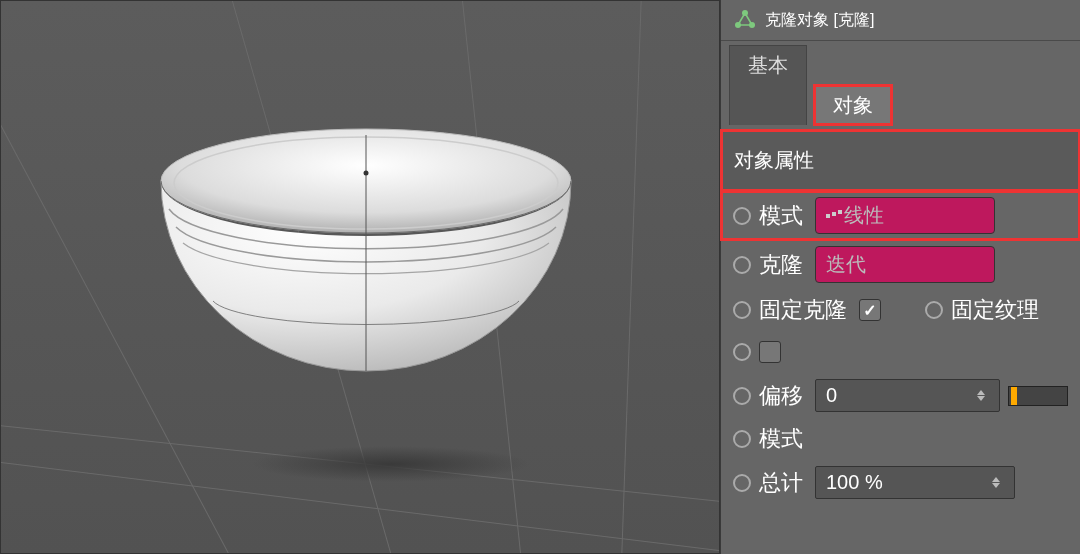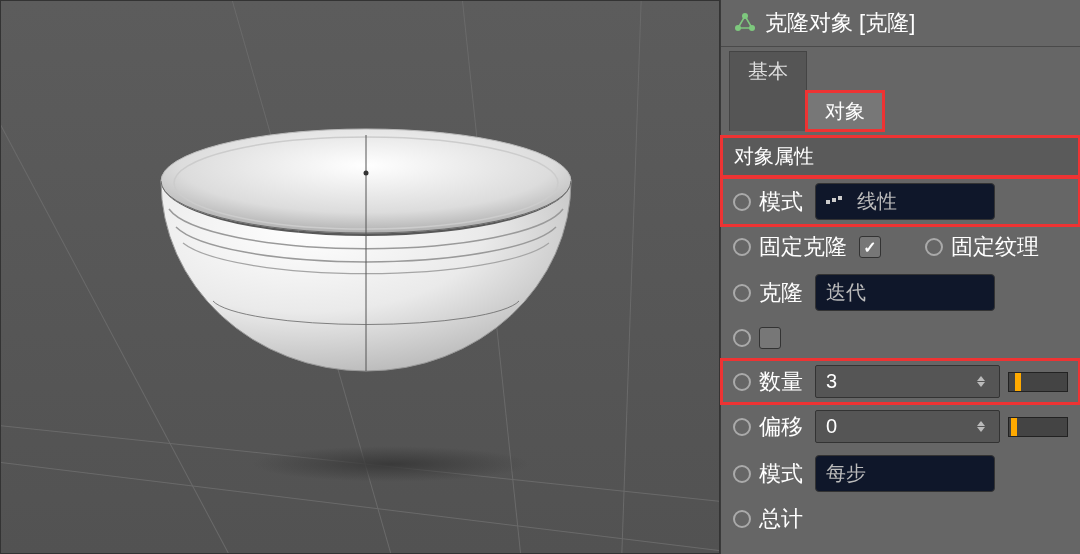--- a/index.html
+++ b/index.html
@@ -9,33 +9,33 @@
     .grid { position:absolute; inset:0; }
     .grid-line { position:absolute; background:#6a6a6a; }
     .h1 { height:1px; width:200%; left:-50%; }
     .v1 { width:1px; height:200%; top:-50%; }
     .bowl-shadow { position:absolute; left:250px; top:445px; width:280px; height:36px; background:radial-gradient(ellipse,#3a3a3a 0%,transparent 70%); border-radius:50%; }
     .bowl { position:absolute; left:130px; top:120px; width:470px; height:330px; }
     .bowl svg { width:100%; height:100%; }
     .panel { width:360px; background:#666; color:#fff; font-size:20px; border-left:1px solid #3a3a3a; }
     .panel-header { display:flex; align-items:center; padding:8px 12px; gap:8px; border-bottom:1px solid #4a4a4a; }
     .panel-header .icon { width:24px; height:24px; display:flex; align-items:center; justify-content:center; }
-    .panel-header .title { font-size:22px; color:#fff; }
-    .tabs { display:flex; padding:4px 8px; border-bottom:1px solid #4a4a4a; }
+    .panel-header .title { font-size:16px; color:#fff; }
+    .tabs { display:flex; padding:4px 8px; border-bottom:1px solid #4a4a4a;gap:8px; }
     .tab { padding:6px 18px; background:#555; border:1px solid #444; border-bottom:none; margin-right:-1px; cursor:pointer; color:#ddd; font-size:20px;}
     .tab.active { background:#777; color:#fff; }
     .hl-tab { outline:3px solid #e33; outline-offset:-2px;margin-top:40px; }
-    .section-title { background:#5a5a5a; padding:6px 12px; font-size:20px; border:1px solid #444; }
+    .section-title { background:#5a5a5a; padding:16px 12px; font-size:20px; border:1px solid #444; }
     .hl-sec { outline:3px solid #e33; outline-offset:-2px; }
     .row { display:flex; align-items:center; padding:6px 12px; gap:8px; min-height:42px;}
     .row.hl { outline:3px solid #e33; outline-offset:-2px; }
     .radio { width:18px; height:18px; border-radius:50%; border:2px solid #aaa; display:inline-block; flex-shrink:0;}
     .label { font-size:22px; color:#fff; min-width:48px; }
     .label.wide { min-width:92px; }
-    .combo { flex:1; background:#0f172a; border:1px solid #333; border-radius:4px; padding:4px 10px; color:#bbb; display:flex; align-items:center; gap:15px; max-width:180px;}
+    .combo { flex:1; background:#be185d; border:1px solid #333; border-radius:4px; padding:4px 10px; color:#bbb; display:flex; align-items:center; gap:2px; max-width:180px;}
     .dots { display:inline-flex; gap:2px; }
     .dots i { width:4px; height:4px; background:#ccc; display:inline-block; border-radius:0;}
     .chk { width:22px; height:22px; border-radius:3px; background:#777; border:1px solid #333; display:inline-flex; align-items:center; justify-content:center; flex-shrink:0;}
     .chk.checked::after { content:"✓"; color:#fff; font-size:16px; font-weight:bold;}
     .spin { display:flex; align-items:center; flex:1; max-width:200px; }
     .spin-field { flex:1; background:#555; border:1px solid #333; padding:4px 10px; color:#fff; display:flex; justify-content:space-between; align-items:center; border-radius:2px;}
     .spin-arrows { width:12px; height:100%; display:flex; flex-direction:column; justify-content:center; gap:1px; }
     .spin-arrows span { width:0; height:0; border-left:4px solid transparent; border-right:4px solid transparent; }
     .spin-arrows .up { border-bottom:5px solid #bbb; }
     .spin-arrows .dn { border-top:5px solid #bbb; }
@@ -114,56 +114,40 @@
             <i></i>
             <i style="transform:translateY(-2px)"></i>
             <i style="transform:translateY(-4px)"></i>
           </span>
         <span>线性</span>
       </div>
     </div>
 
     <div class="row">
       <span class="radio"></span>
+      <span class="label">克隆</span>
+      <div class="combo">
+        <span>迭代</span>
+      </div>
+    </div>
+
+    <div class="row">
+      <span class="radio"></span>
       <span class="label wide">固定克隆</span>
       <span class="chk checked"></span>
       <span class="inline-gap"></span>
       <span class="radio"></span>
       <span class="label wide">固定纹理</span>
     </div>
 
     <div class="row">
       <span class="radio"></span>
-      <span class="label">克隆</span>
-      <div class="combo">
-        <span>迭代</span>
-      </div>
-    </div>
-
-    <div class="row">
-      <span class="radio"></span>
       <span class="chk"></span>
     </div>
 
-    <div class="row hl">
-      <span class="radio"></span>
-      <span class="label">数量</span>
-      <div class="spin">
-        <div class="spin-field">
-          <span>3</span>
-          <span class="spin-arrows">
-              <span class="up"></span>
-              <span class="dn"></span>
-            </span>
-        </div>
-      </div>
-      <div class="slider">
-          <div class="mark" style="left:6px;"></div>
-        </div>
-    </div>
 
     <div class="row">
       <span class="radio"></span>
       <span class="label">偏移</span>
       <div class="spin">
         <div class="spin-field">
           <span>0</span>
           <span class="spin-arrows">
               <span class="up"></span>
               <span class="dn"></span>
@@ -171,24 +155,30 @@
         </div>
       </div>
       <div class="slider">
           <div class="mark" style="left:2px;"></div>
         </div>
     </div>
 
     <div class="row">
       <span class="radio"></span>
       <span class="label">模式</span>
-      <div class="combo">
-        <span>每步</span>
-      </div>
     </div>
 
     <div class="row">
       <span class="radio"></span>
       <span class="label">总计</span>
+      <div class="spin">
+        <div class="spin-field">
+          <span>100 %</span>
+          <span class="spin-arrows">
+              <span class="up"></span>
+              <span class="dn"></span>
+            </span>
+        </div>
+      </div>
     </div>
 
   </div>
 </div>
 
 </body></html>

